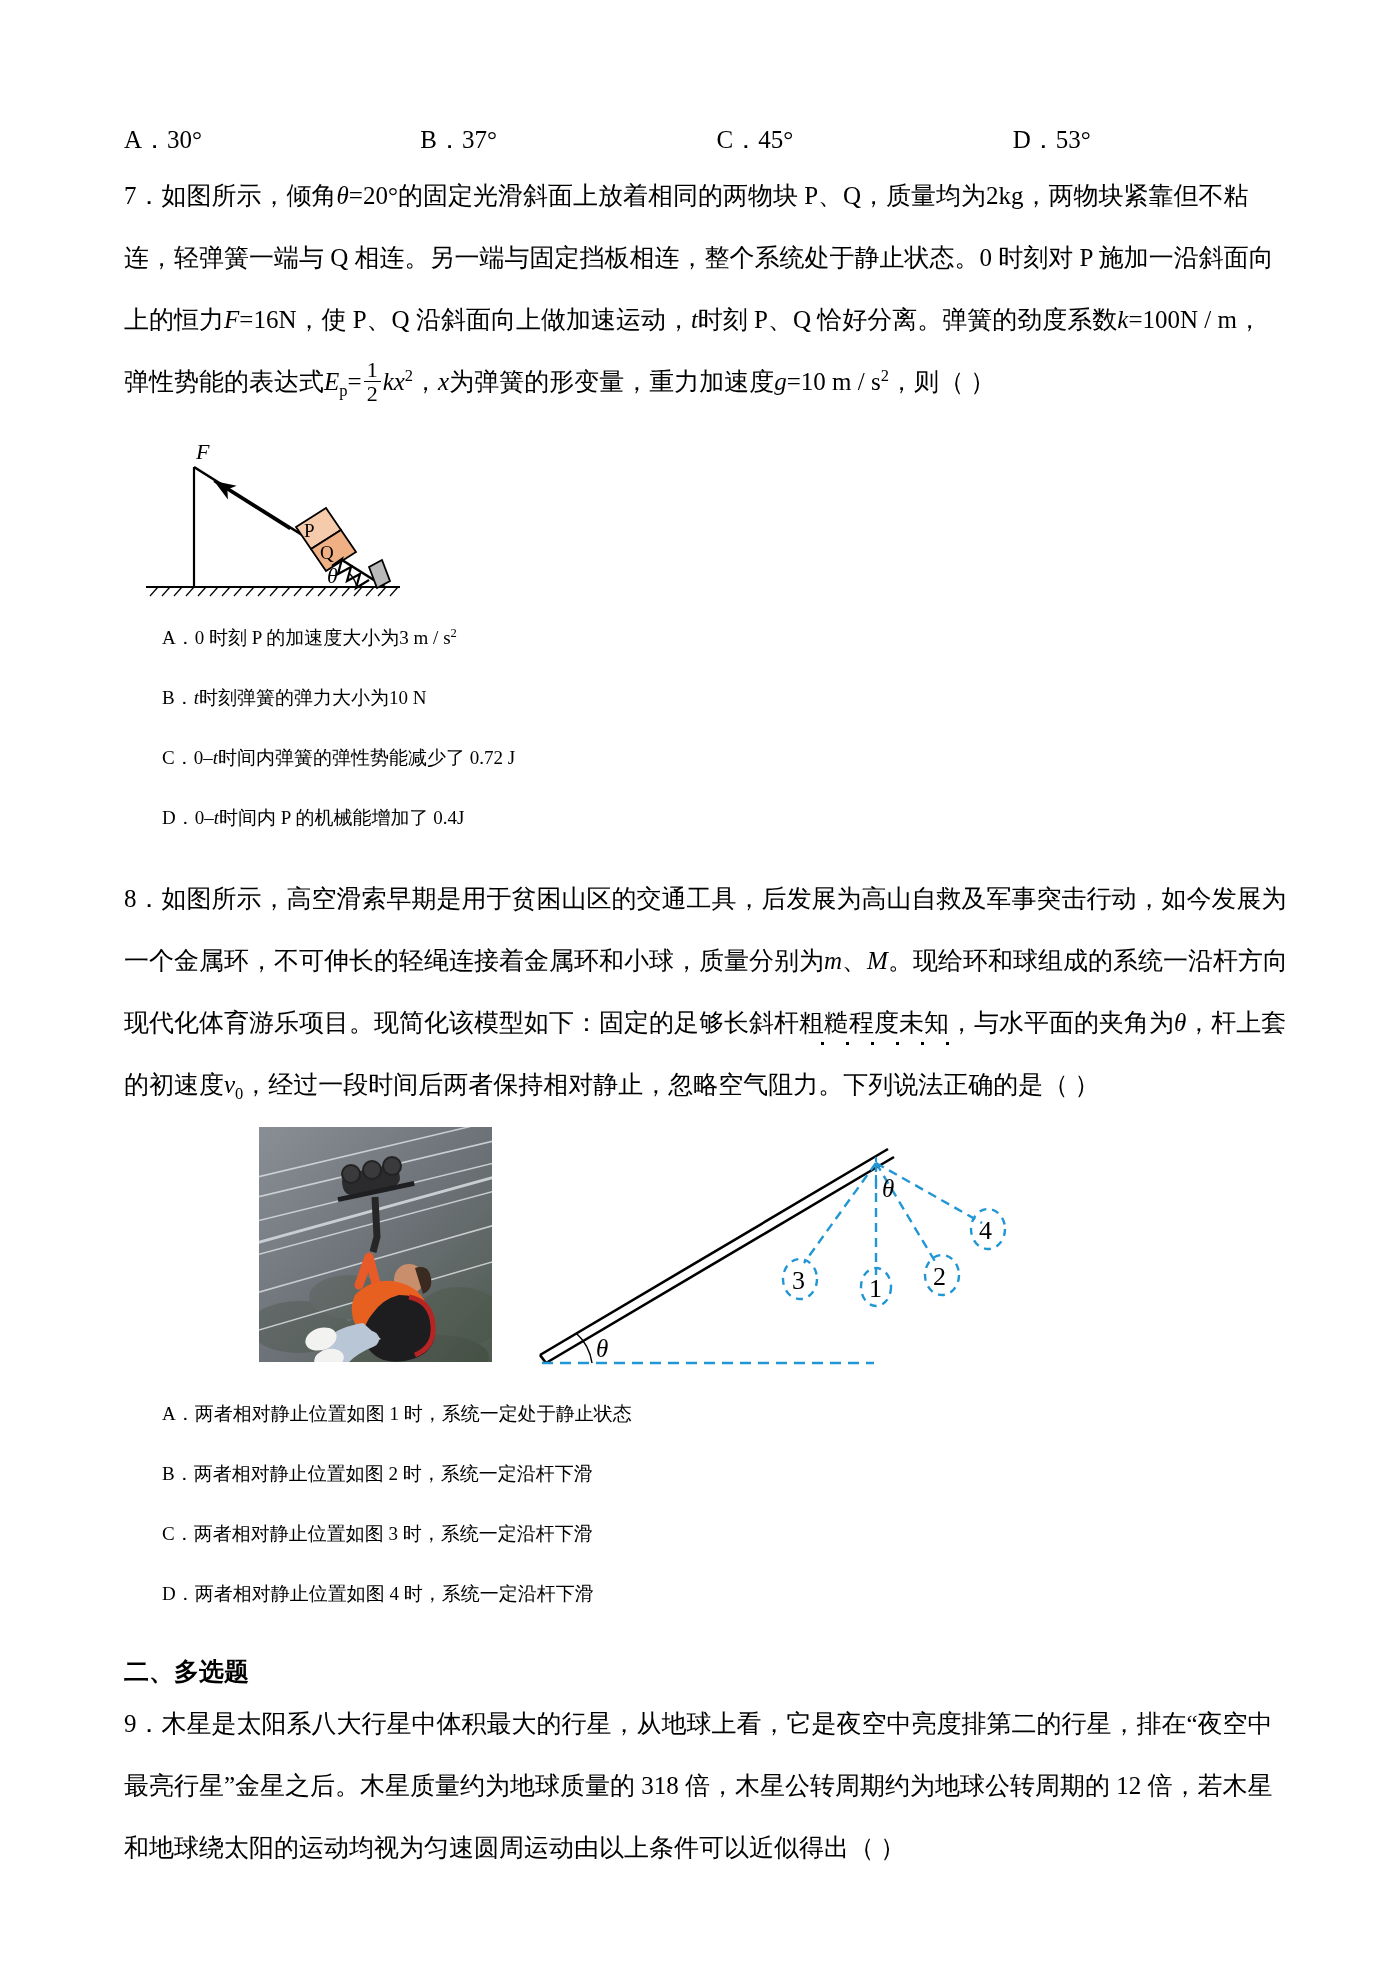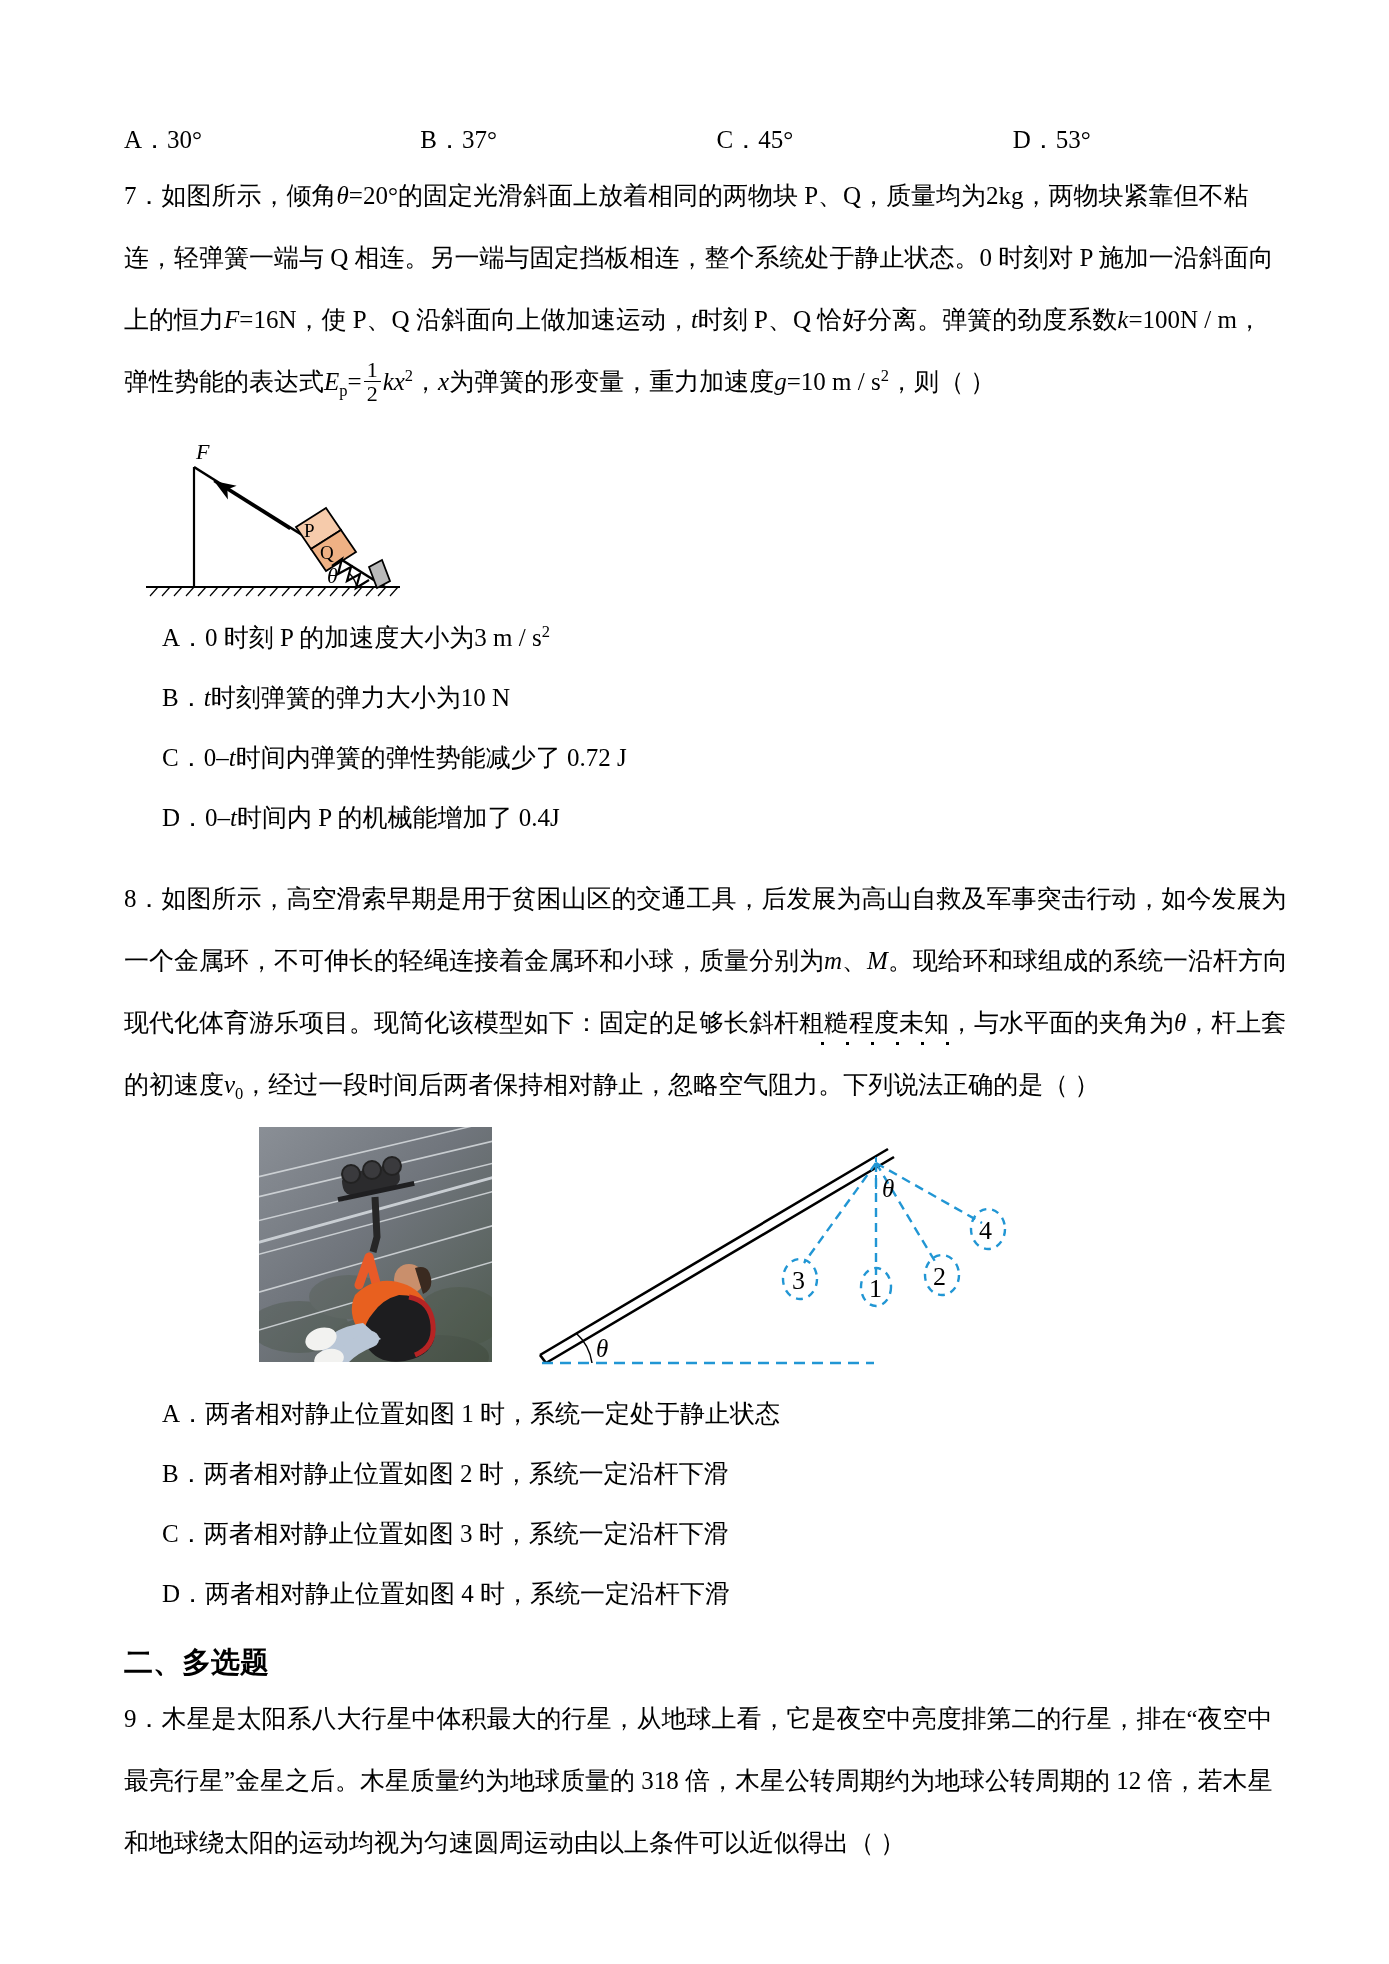--- a/index.html
+++ b/index.html
@@ -42,28 +42,28 @@
     white-space: nowrap;
   }
   .q-para {
     font-size: 25px;
     line-height: 52px;
     text-align: justify;
     text-justify: inter-ideograph;
     margin: 10px 0 0 0;
   }
   .choice {
-    font-size: 25px;
+    font-size: 19px;
     line-height: 46px;
     margin: 14px 0 0 38px;
   }
   .section-title {
-    font-size: 29px;
+    font-size: 25px;
     font-weight: bold;
-    margin-top: 26px;
+    margin-top: 38px;
   }
 
   
   .it { font-style: italic; }
   sup { font-size: 0.66em; vertical-align: super; line-height: 0; }
   sub { font-size: 0.66em; vertical-align: sub; line-height: 0; }
   .frac {
     display: inline-block;
     vertical-align: -0.52em;
     text-align: center;

